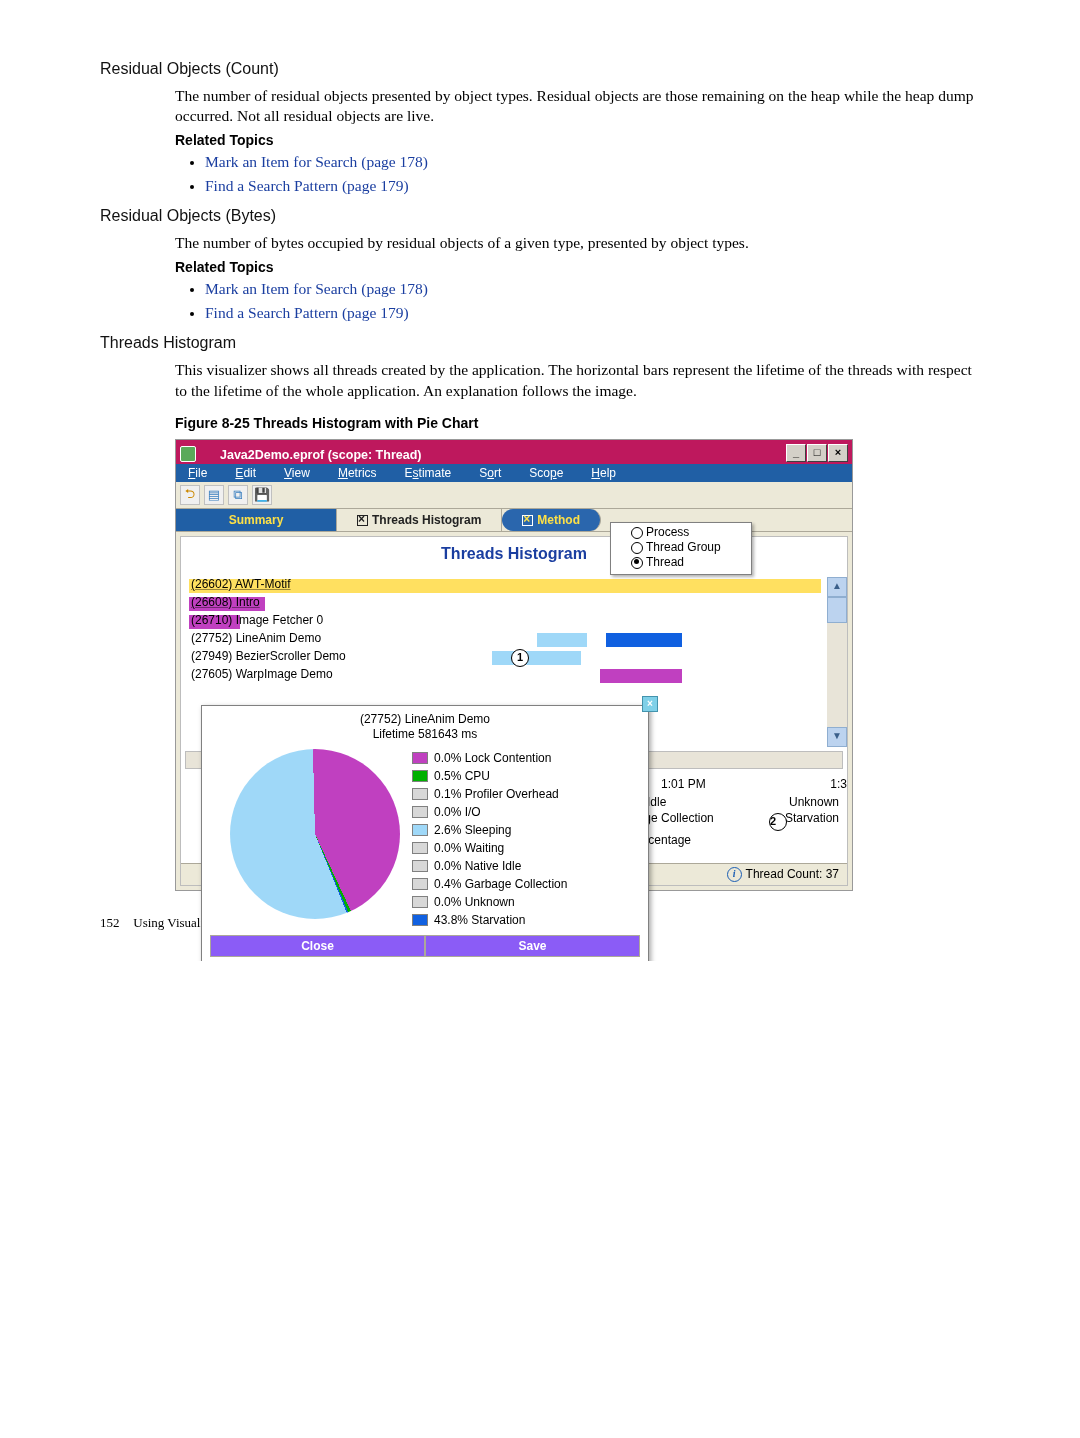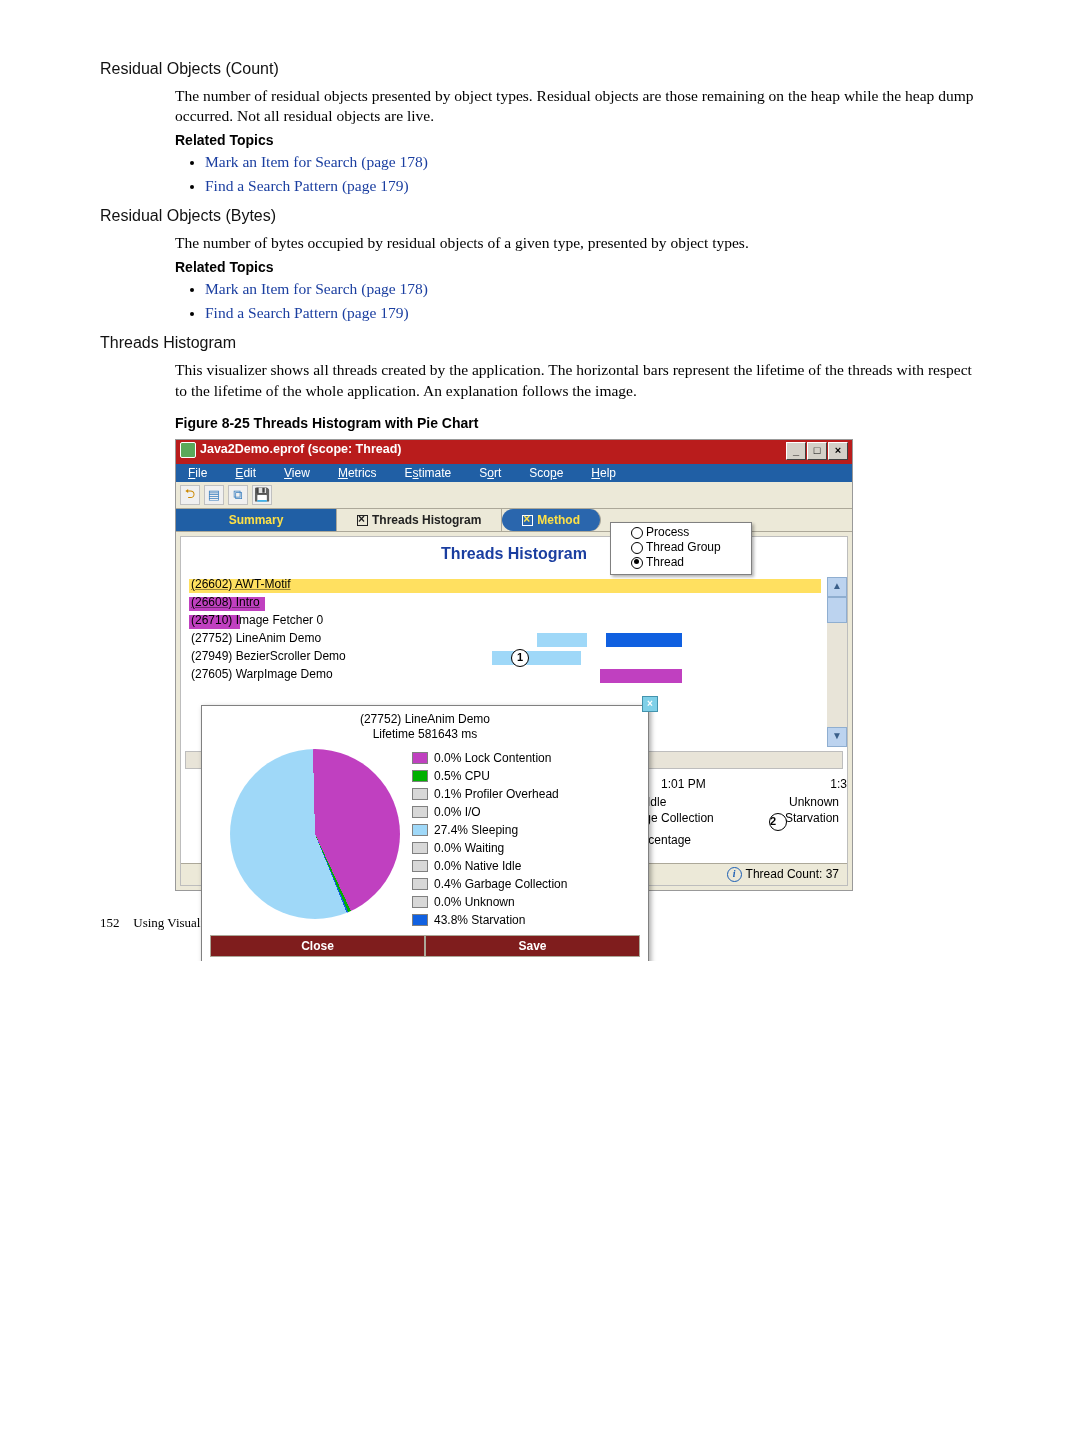--- a/index.html
+++ b/index.html
@@ -63,27 +63,28 @@
     margin: 0 0 0 75px;
     width: 678px;
     border: 1px solid #999;
     box-sizing: border-box;
     font-family: Tahoma, Arial, sans-serif;
     font-size: 12px;
     background: #ece9d8;
   }
   .titlebar {
     display: flex;
-    align-items: flex-start;
-    background: #b91c1c;
+    align-items: flex-end;
+    background: #be185d;
     color: #fff;
     padding: 2px 4px;
     font-weight: bold;
     height: 20px;
     font-size: 12.5px;
+    gap: 20px;
   }
   .titlebar .icon {
     width: 14px;
     height: 14px;
     background: #5aa95a;
     border: 1px solid #fff;
     border-radius: 2px;
     margin-right: 4px;
     display: inline-block;
   }
@@ -286,21 +287,21 @@
       #9fd8f8 158deg 358.6deg,
       #c040c0 358.6deg 360deg
     );
   }
   .legend { font-size:12px; line-height:1.5; }
   .legend-row { display:flex; align-items:center; gap:6px; }
   .swatch { width:14px; height:10px; border:1px solid #808080; display:inline-block; }
   .tt-buttons { display:flex; margin-top:6px; }
   .tt-btn {
     flex: 1;
-    background: #7f1d1d;
+    background: #8b5cf6;
     color: #fff;
     text-align: center;
     font-weight: bold;
     padding: 3px 0;
     border: 1px solid #aca899;
     font-size: 12px;
   }
   .timeaxis {
     position: relative;
     height: 26px;
@@ -484,21 +485,21 @@
                   <div class="legend-row">
                     <span class="swatch" style="background: rgb(216, 216, 216);"></span>
                     <span>0.1% Profiler Overhead</span>
                   </div>
                   <div class="legend-row">
                     <span class="swatch" style="background: rgb(216, 216, 216);"></span>
                     <span>0.0% I/O</span>
                   </div>
                   <div class="legend-row">
                     <span class="swatch" style="background: rgb(159, 216, 248);"></span>
-                    <span>27.4% Sleeping</span>
+                    <span>2.6% Sleeping</span>
                   </div>
                   <div class="legend-row">
                     <span class="swatch" style="background: rgb(216, 216, 216);"></span>
                     <span>0.0% Waiting</span>
                   </div>
                   <div class="legend-row">
                     <span class="swatch" style="background: rgb(216, 216, 216);"></span>
                     <span>0.0% Native Idle</span>
                   </div>
                   <div class="legend-row">

